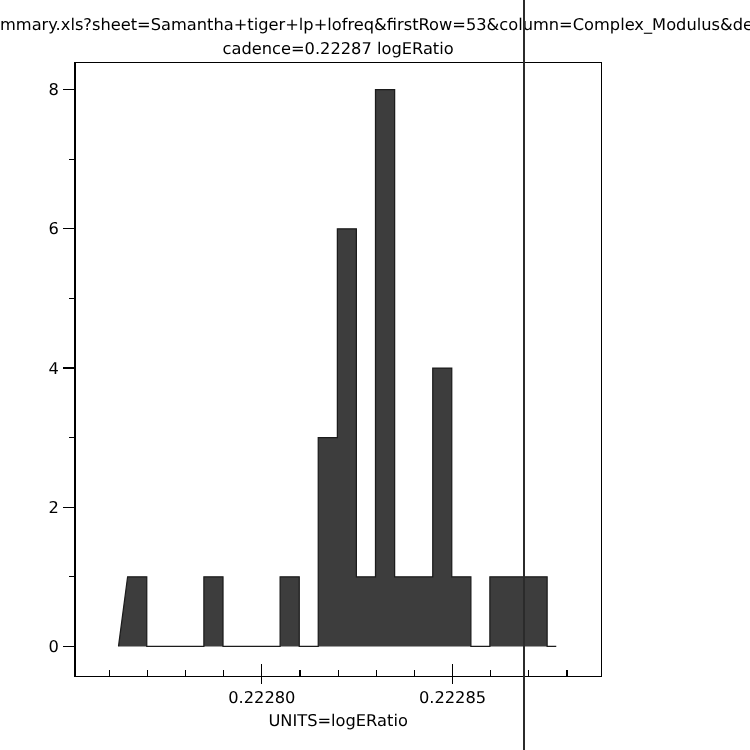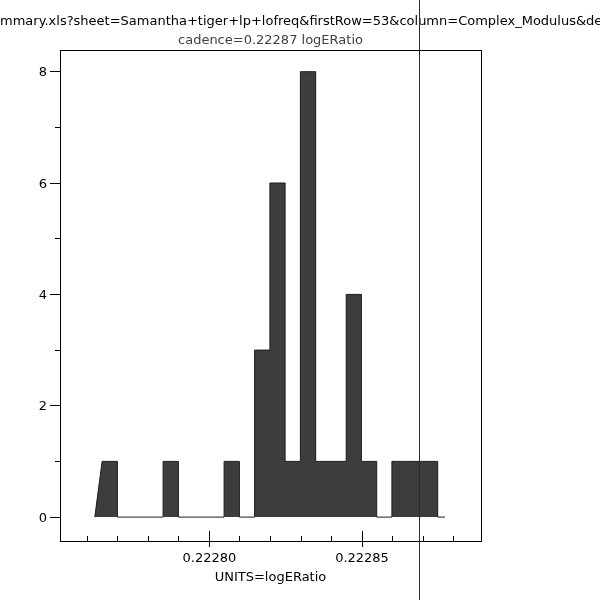--- a/index.html
+++ b/index.html
@@ -9,21 +9,21 @@
     font-family:"DejaVu Sans", sans-serif;
   }
   .title-line1{
     position:absolute;top:13px;left:0;width:600px;height:15px;
     text-align:center;white-space:nowrap;overflow:hidden;
     font-size:13px;line-height:15px;color:#000;
   }
   .title-line2{
     position:absolute;top:32px;left:0;width:541px;height:15px;
     text-align:center;white-space:nowrap;
-    font-size:13px;line-height:15px;color:#404040;
+    font-size:13px;line-height:15px;color:#000000;
   }
   svg.figure{position:absolute;top:0;left:0;}
   svg.figure text{font-family:"DejaVu Sans", sans-serif;fill:#000;}
 </style>
 </head>
 <body>
 
 <div class="title-line1">mmary.xls?sheet=Samantha+tiger+lp+lofreq&amp;firstRow=53&amp;column=Complex_Modulus&amp;depende</div>
 <div class="title-line2">cadence=0.22287 logERatio</div>
 

